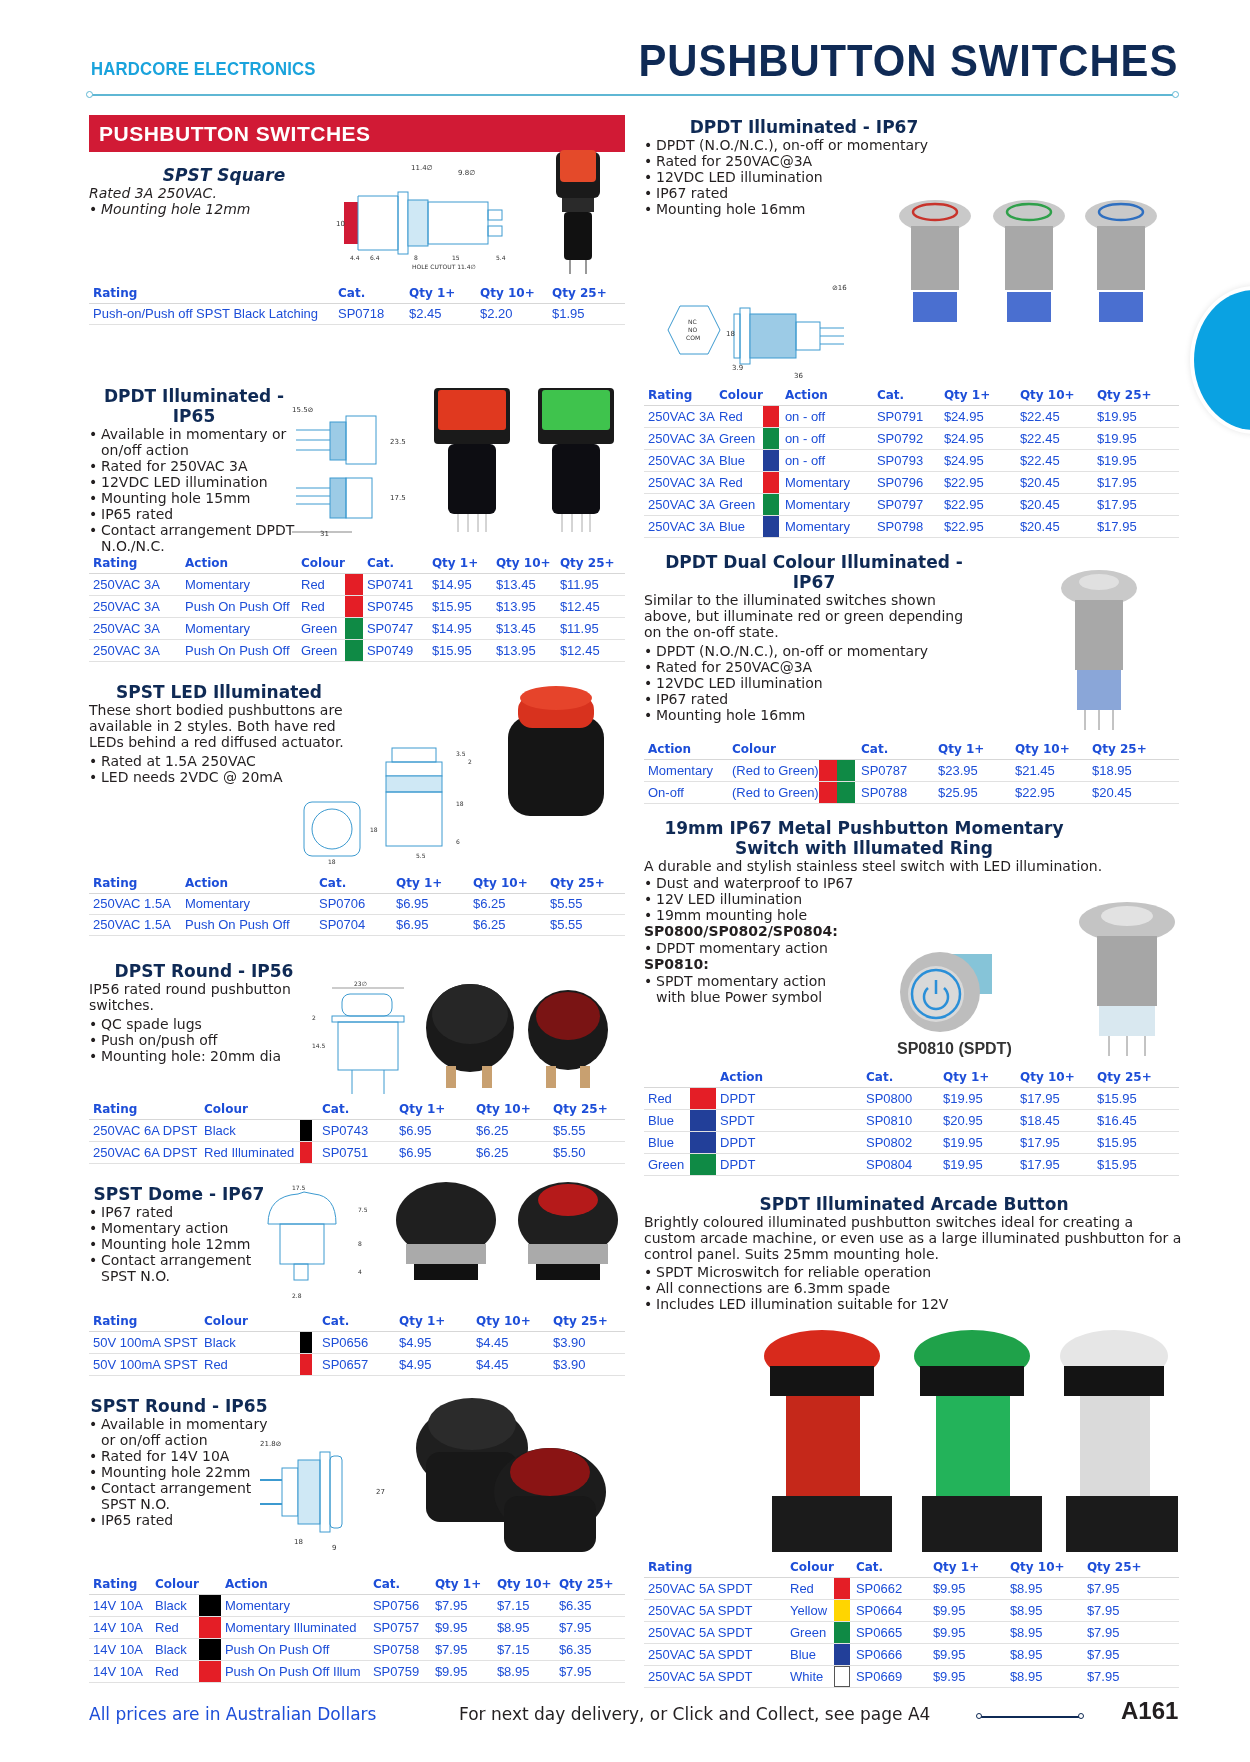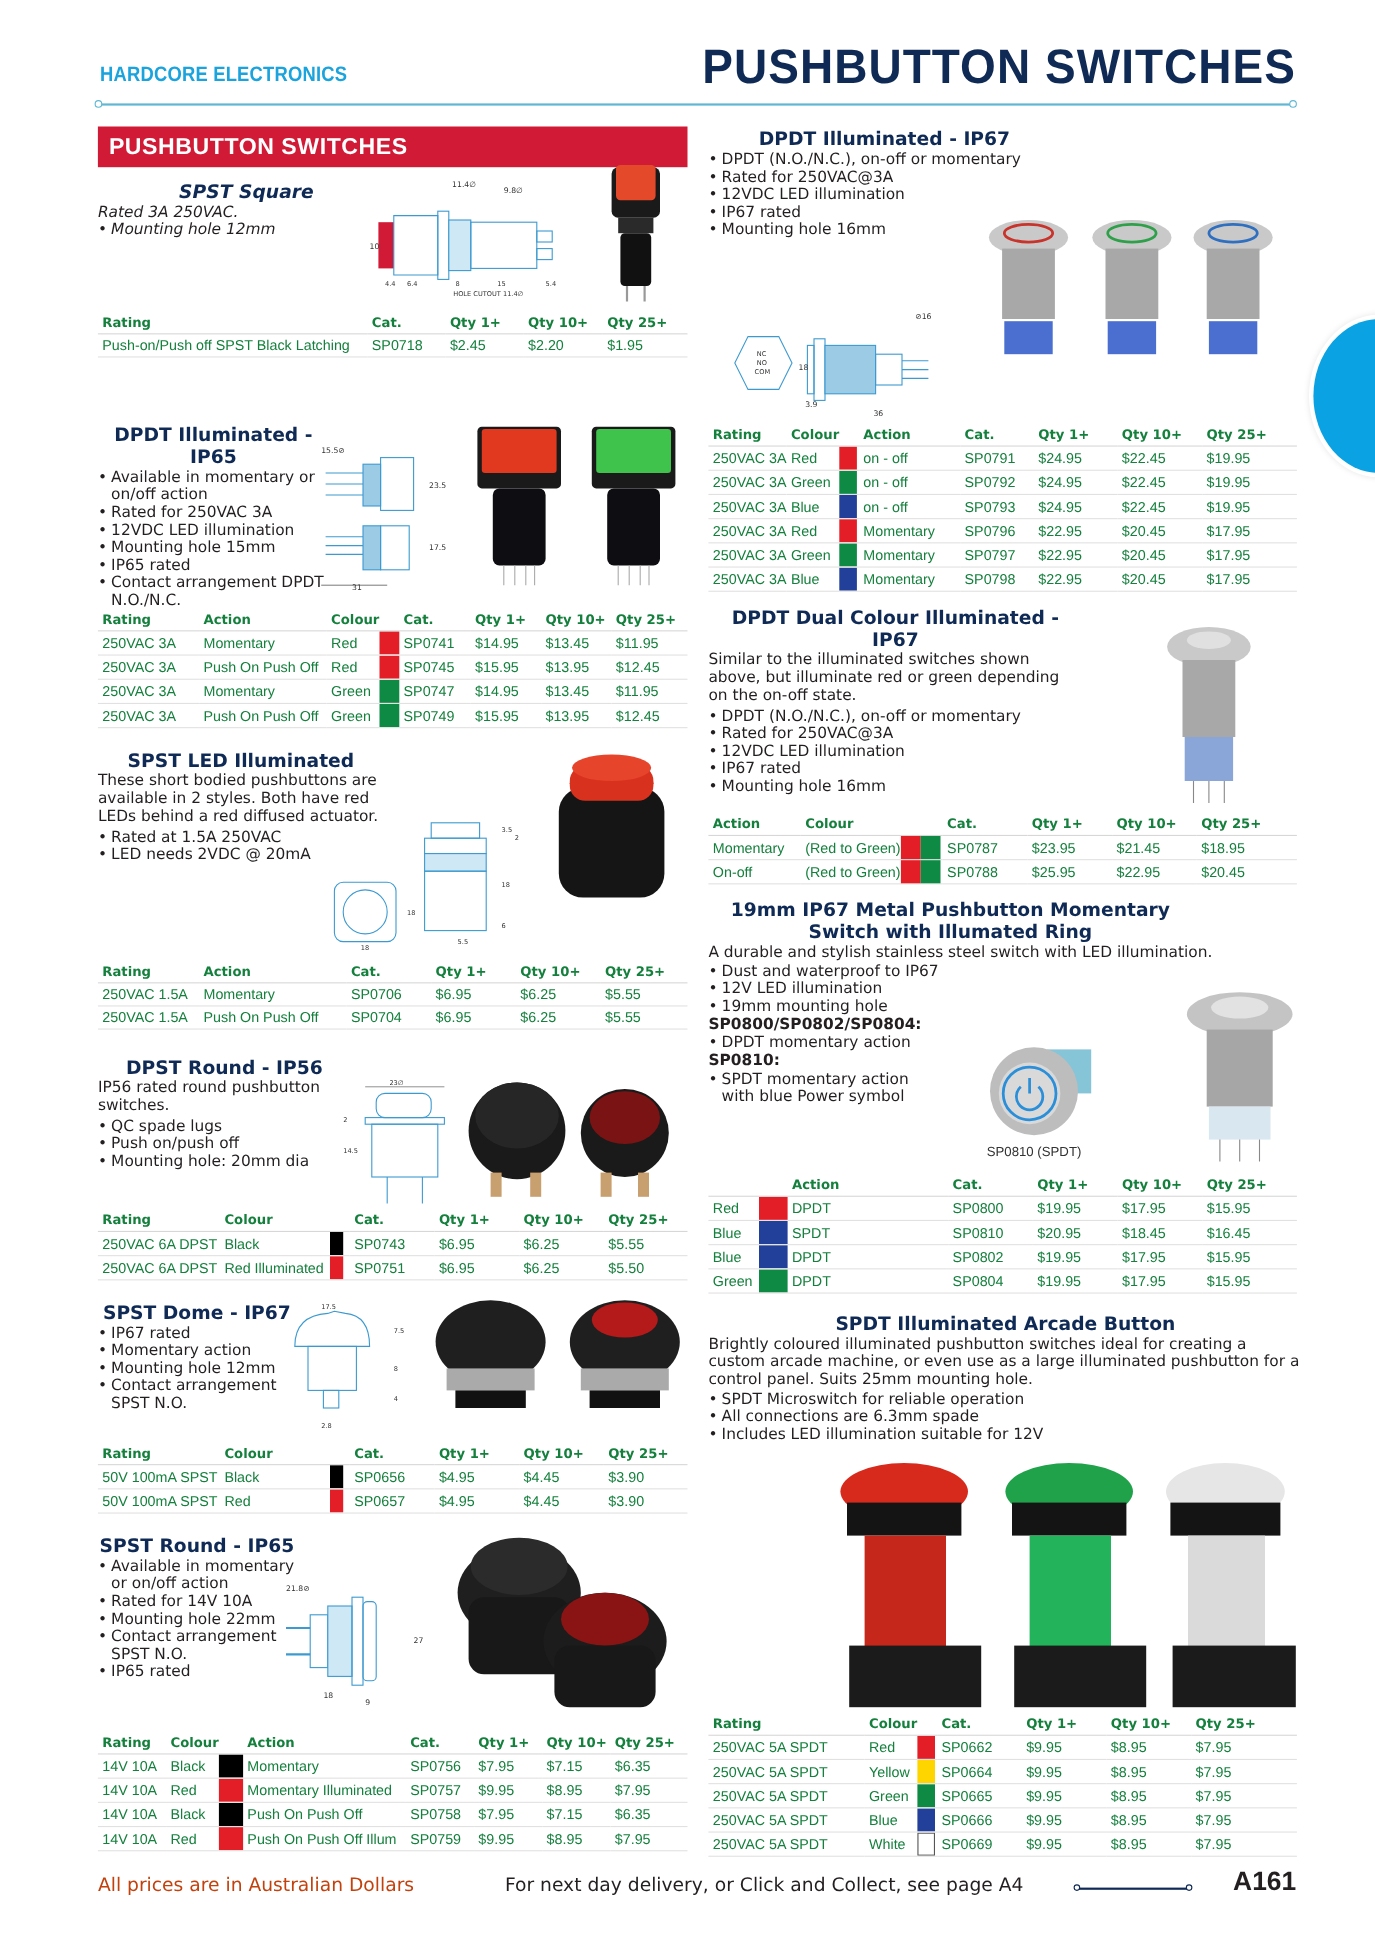--- a/index.html
+++ b/index.html
@@ -16,33 +16,33 @@
 
   .blue-tab { position: absolute; left: 1194px; top: 290px; width: 120px; height: 140px; border-radius: 50%; background: #0aa2e2; box-shadow: 0 0 0 4px #ffffff, 0 0 6px 4px #e6e6e6; }
 
   .block { position: absolute; }
   .h { font-family: "DejaVu Sans", sans-serif; font-weight: bold; color: #0f2a55; font-size: 17px; line-height: 20px; text-align: center; }
   .p { font-family: "DejaVu Sans", sans-serif; font-size: 14px; line-height: 16px; color: #231f20; }
   .bullets li { list-style: none; font-size: 14px; line-height: 16px; padding-left: 12px; position: relative; }
   .bullets li::before { content: "•"; position: absolute; left: 0; }
   .subhead { font-weight: bold; font-size: 14px; line-height: 17px; color: #231f20; }
 
-  table.spec { position: absolute; border-collapse: collapse; font-family: "Liberation Sans", sans-serif; font-size: 13px; color: #15803d; }
+  table.spec { position: absolute; border-collapse: collapse; font-family: "Liberation Sans", sans-serif; font-size: 13px; color: #1d4ed8; }
   table.spec th { text-align: left; font-family: "DejaVu Sans", sans-serif; font-weight: bold; font-size: 12px; padding: 0 0 1px 4px; height: 19px; border-bottom: 1.5px solid #d7d7d7; }
   table.spec td { padding: 0 0 0 4px; height: 21px; border-bottom: 1px solid #e1e1e1; white-space: nowrap; transform-origin: left; }
   table.spec td.sw { padding: 0; width: 18px; }
   table.spec td.sw div { width: 18px; height: 21px; }
   table.spec td.sw2 { padding: 0; width: 36px; }
   table.spec td.sw2 div { display: inline-block; width: 18px; height: 21px; vertical-align: top; }
 
   .img { position: absolute; }
 
-  .caption { position: absolute; font-family: "Liberation Sans", sans-serif; font-size: 12px; color: #333; }
-
-  .footer-left { position: absolute; left: 89px; top: 1704px; font-size: 17px; color: #c2410c; }
+  .caption { position: absolute; font-family: "Liberation Sans", sans-serif; font-size: 16px; color: #333; font-weight: bold; }
+
+  .footer-left { position: absolute; left: 89px; top: 1704px; font-size: 17px; color: #1d4ed8; }
   .footer-mid { position: absolute; left: 459px; top: 1704px; font-size: 17px; color: #231f20; }
   .footer-line { position: absolute; left: 980px; top: 1716px; width: 100px; height: 1.5px; background: #0f2a55; }
   .page-num { position: absolute; left: 1121px; top: 1697px; font-family: "Liberation Sans", sans-serif; font-weight: bold; font-size: 24px; color: #231f20; }
 </style>
 </head>
 <body>
 
 <div class="brand">HARDCORE ELECTRONICS</div>
 <div class="page-title">PUSHBUTTON SWITCHES</div>
 <div class="top-rule"></div>

